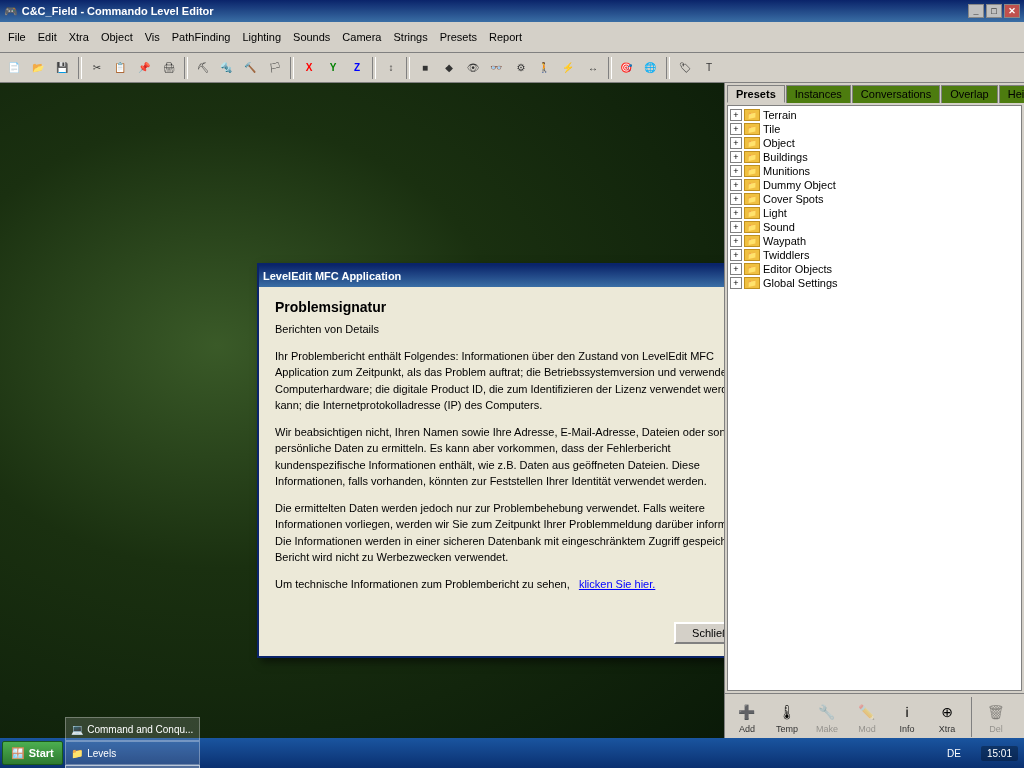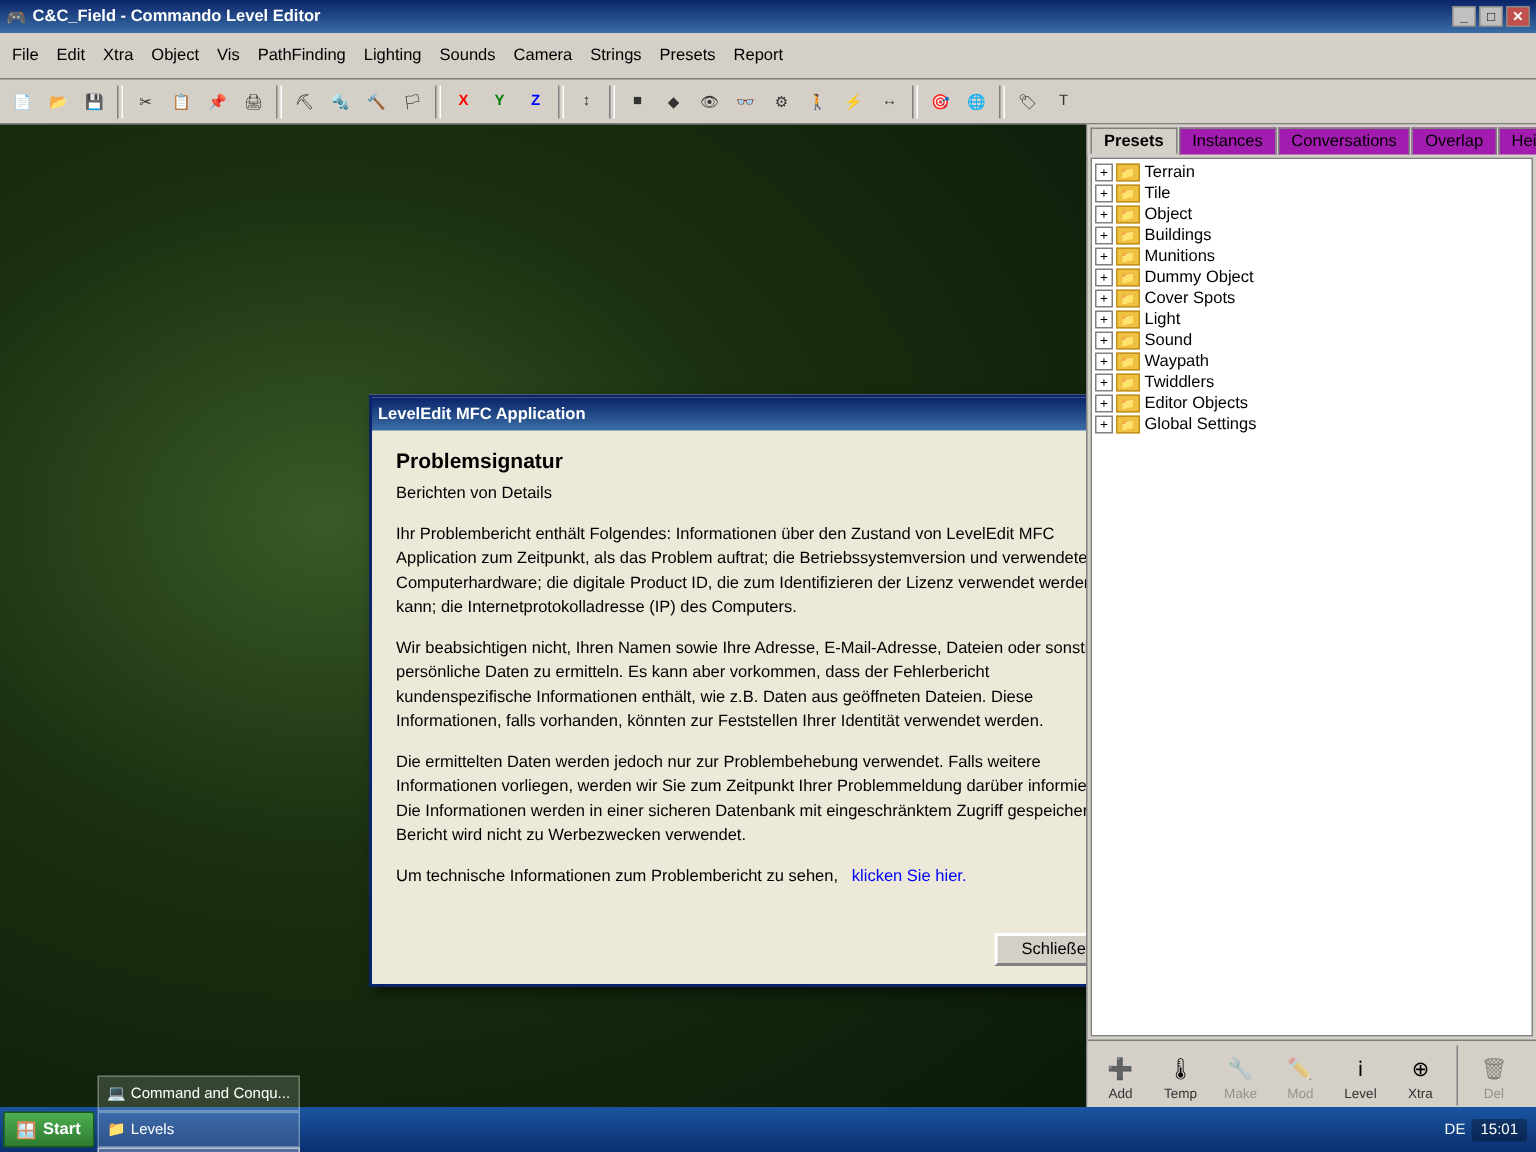--- a/index.html
+++ b/index.html
@@ -100,21 +100,21 @@
     #tabs {
       display: flex;
       background: #d4d0c8;
       padding: 2px 2px 0;
       gap: 1px;
     }
     .tab {
       padding: 2px 8px;
       font-size: 11px;
       cursor: pointer;
-      background: #a21caf;
+      background: #4d7c0f;
       border: 1px solid #808080;
       border-bottom: none;
     }
     .tab.active {
       background: #d4d0c8;
       border-bottom: 1px solid #d4d0c8;
       font-weight: bold;
     }
 
     
@@ -240,36 +240,36 @@
       white-space: nowrap;
     }
     .taskbar-item.active {
       background: rgba(255,255,255,0.3);
       border: 1px solid rgba(255,255,255,0.6);
     }
     #taskbar-right {
       margin-left: auto;
       display: flex;
       align-items: center;
-      gap: 4px;
+      gap: 20px;
       color: white;
       font-size: 10px;
       padding-right: 4px;
       padding-left: 12px;
     }
     .taskbar-clock {
       background: rgba(0,0,0,0.3);
       padding: 2px 6px;
       border-radius: 2px;
     }
 
     
     #modal-overlay {
       position: absolute;
-      top: 0; left: 1px;
+      top: 0; left: 12px;
       width: 100%; height: 100%;
       display: flex;
       align-items: center;
       justify-content: center;
     }
 
     
     #dialog {
       width: 520px;
       background: #ece9d8;
@@ -306,20 +306,21 @@
     }
     .prob-row { display: flex; gap: 8px; margin-bottom: 2px; }
     .dialog-text {
       font-size: 11px;
       line-height: 1.5;
       margin-bottom: 10px;
       color: #000;
     }
     .dialog-link {
       color: #0000ff;
+      text-decoration: underline;
       cursor: pointer;
     }
     #dialog-footer {
       display: flex;
       justify-content: flex-end;
       padding: 8px 16px 12px;
     }
     #close-dialog-btn {
       padding: 3px 16px;
       background: #d4d0c8;
@@ -518,21 +519,21 @@
         <div class="tool-btn disabled">
     <span class="icon">🔧</span>
     <span class="label">Make</span>
   </div>
         <div class="tool-btn disabled">
     <span class="icon">✏️</span>
     <span class="label">Mod</span>
   </div>
         <div class="tool-btn">
     <span class="icon">ℹ</span>
-    <span class="label">Level</span>
+    <span class="label">Info</span>
   </div>
         <div class="tool-btn">
     <span class="icon">⊕</span>
     <span class="label">Xtra</span>
   </div>
         <div class="tool-sep"></div>
         <div class="tool-btn disabled">
     <span class="icon">🗑</span>
     <span class="label">Del</span>
   </div>

